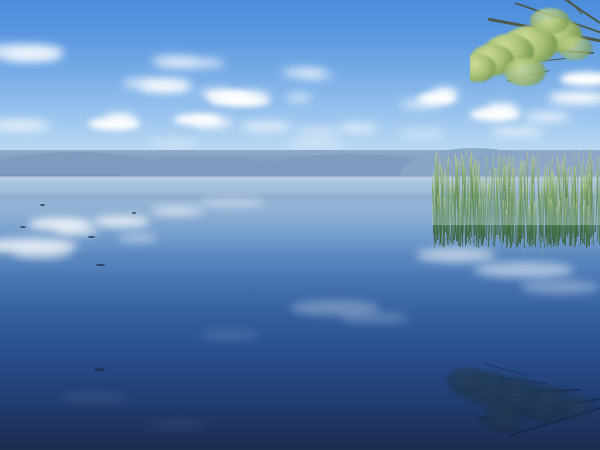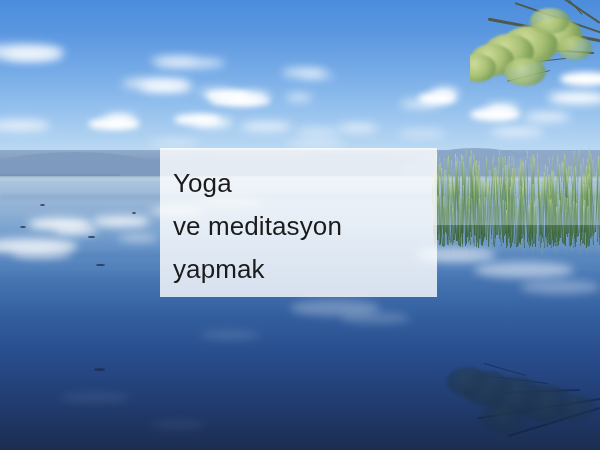--- a/index.html
+++ b/index.html
@@ -901,19 +901,14 @@
     <div class="twig-r" style="right:74px; top:30px; width:44px; height:1.2px; transform:rotate(16deg);"></div>
 
     <div class="leafclump-r" style="right:26px; top:40px; width:56px; height:38px;"></div>
     <div class="leafclump-r" style="right:56px; top:32px; width:58px; height:40px;"></div>
     <div class="leafclump-r" style="right:86px; top:26px; width:52px; height:36px;"></div>
     <div class="leafclump-r" style="right:110px; top:22px; width:44px; height:30px;"></div>
     <div class="leafclump-r" style="right:70px; top:58px; width:50px; height:30px; opacity:0.75;"></div>
     <div class="leafclump-r" style="right:4px; top:50px; width:40px; height:26px; opacity:0.7;"></div>
   </div>
 
-  <div class="overlay-box">
-    <p class="overlay-text">Yoga
-ve meditasyon
-yapmak</p>
-  </div>
 
 </div>
 
 </body></html>

